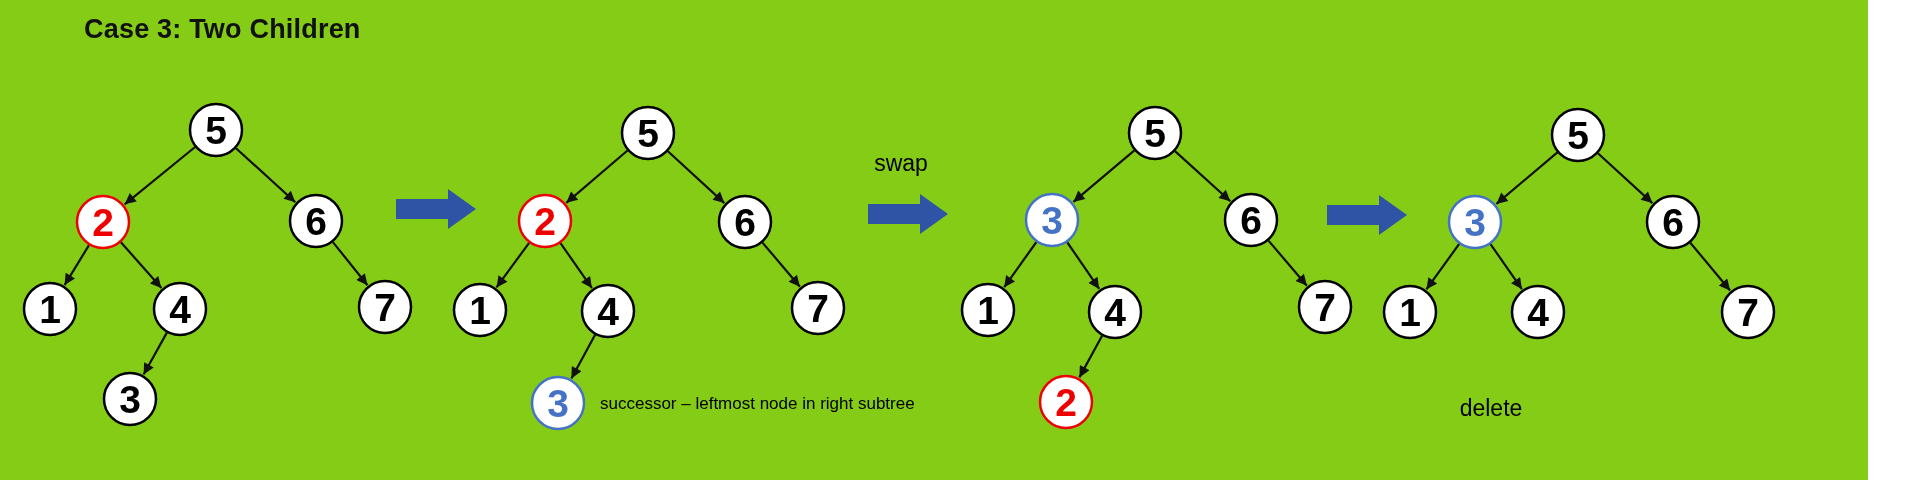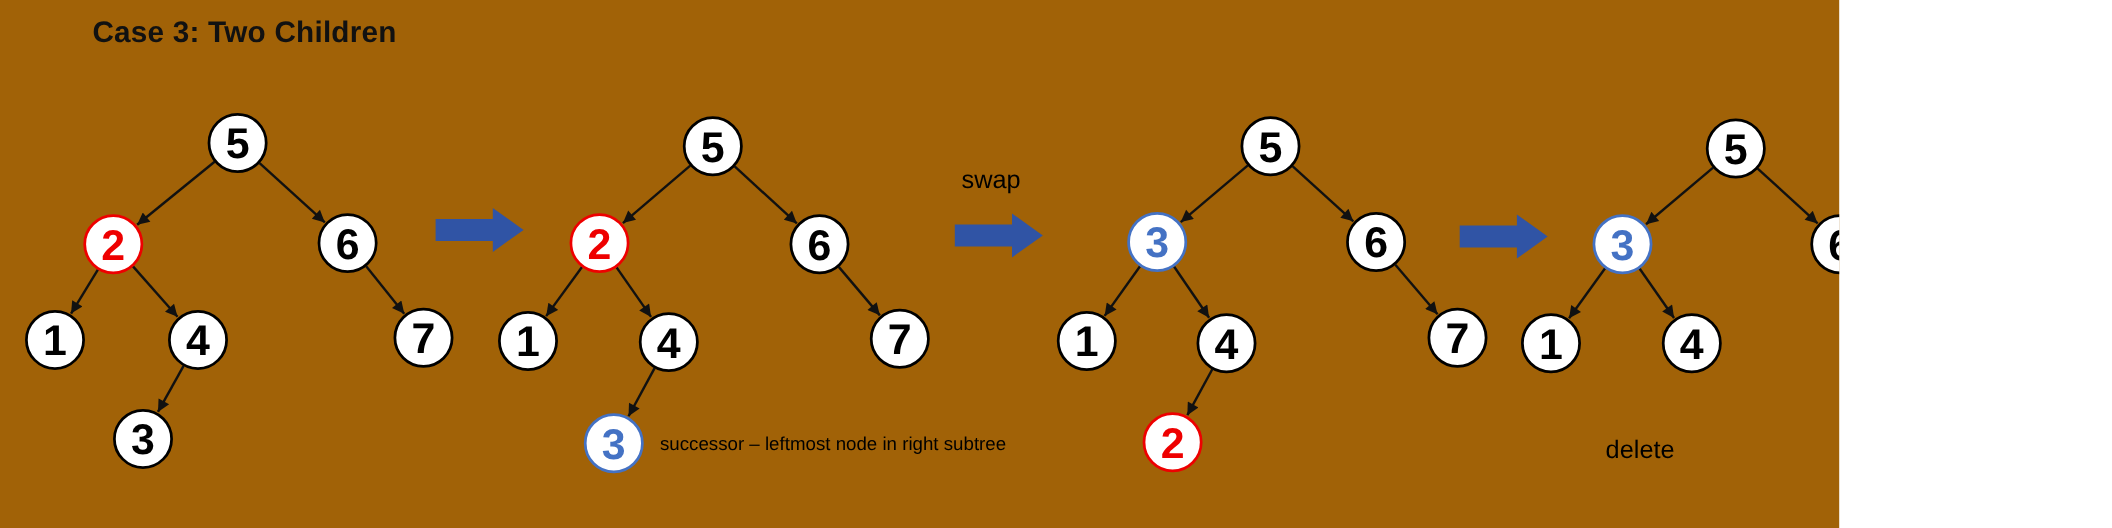--- a/index.html
+++ b/index.html
@@ -3,23 +3,23 @@
 <meta charset="utf-8">
 <style>
   html, body {
     margin: 0;
     padding: 0;
     background: #ffffff;
     font-family: "Liberation Sans", sans-serif;
   }
   #canvas {
     position: relative;
-    width: 1672px;
+    width: 1868px;
     height: 480px;
-    background: #a16207;
+    background: #84cc16;
     overflow: hidden;
   }
   #slide-title {
     position: absolute;
     left: 84px;
     top: 14px;
     font-size: 27px;
     font-weight: 600;
     color: #111111;
     letter-spacing: 0.2px;

